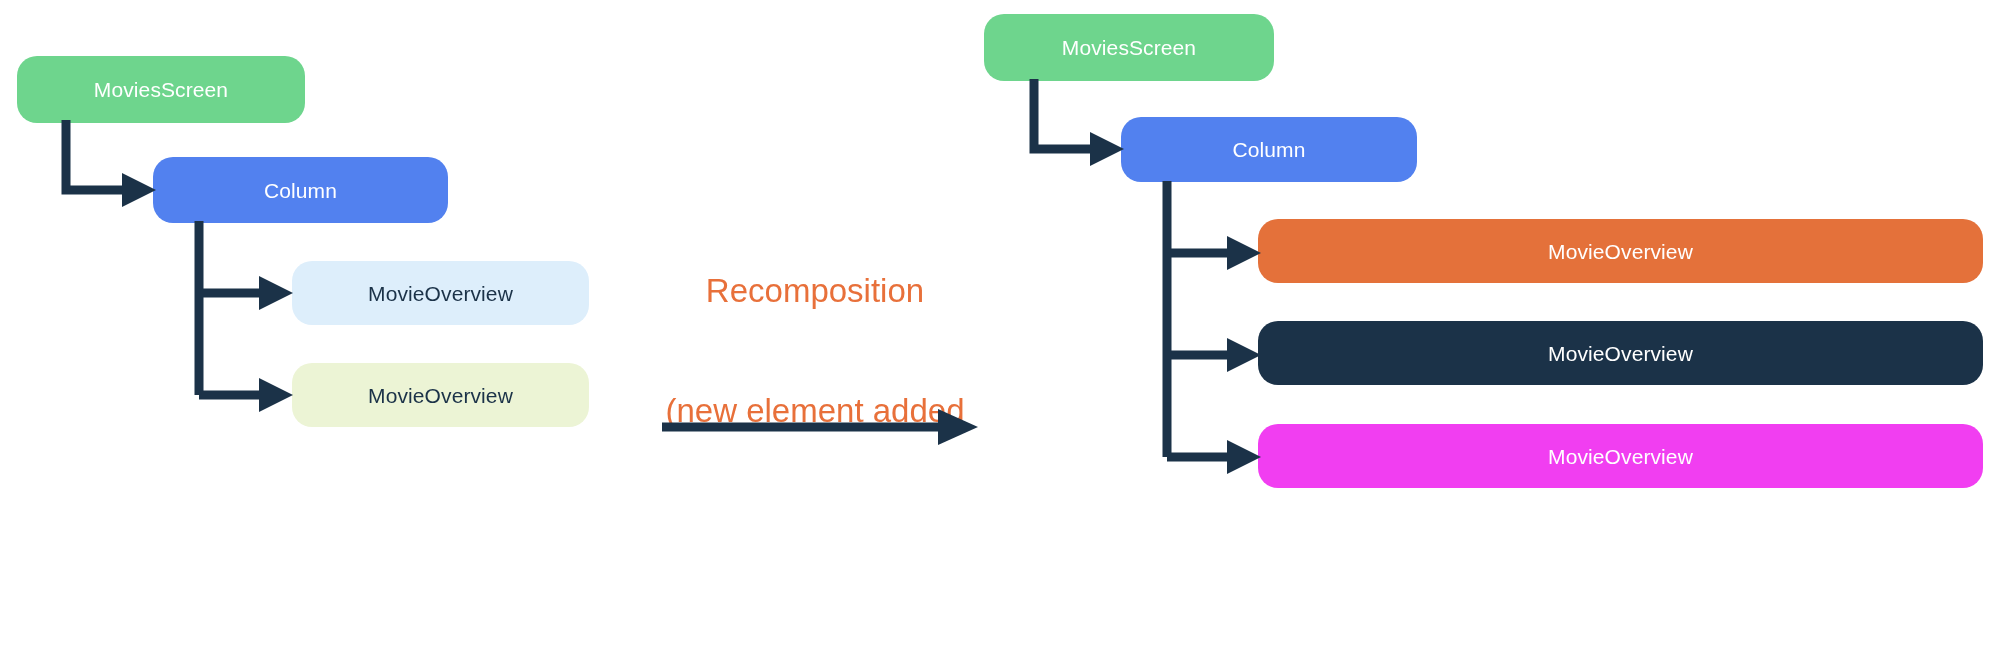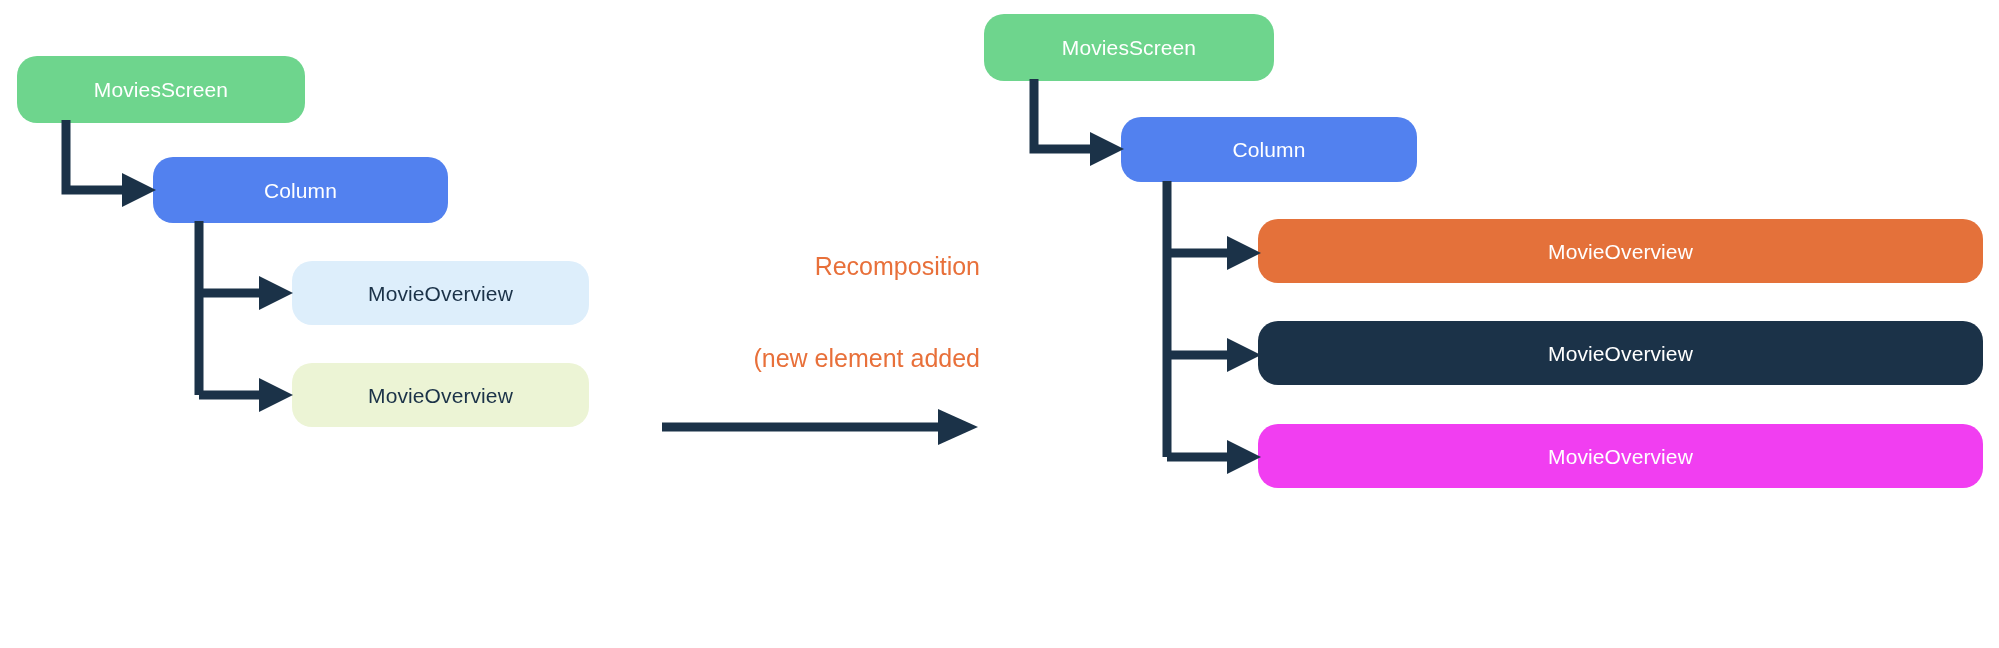--- a/index.html
+++ b/index.html
@@ -30,23 +30,23 @@
     white-space: nowrap;
     font-family: "Liberation Sans", sans-serif;
   }
   .conn {
     position: absolute;
     pointer-events: none;
     overflow: visible;
   }
   .center-label {
     position: absolute;
-    text-align: right;
+    text-align: center;
     color: #e8703a;
-    font-size: 25px;
+    font-size: 33px;
     line-height: 1.22;
     font-family: "Liberation Sans", sans-serif;
     white-space: pre;
   }
   .center-label .ln { display: block; }
 </style>
 </head>
 <body>
 
 <div id="canvas" style="background: rgb(255, 255, 255);">

